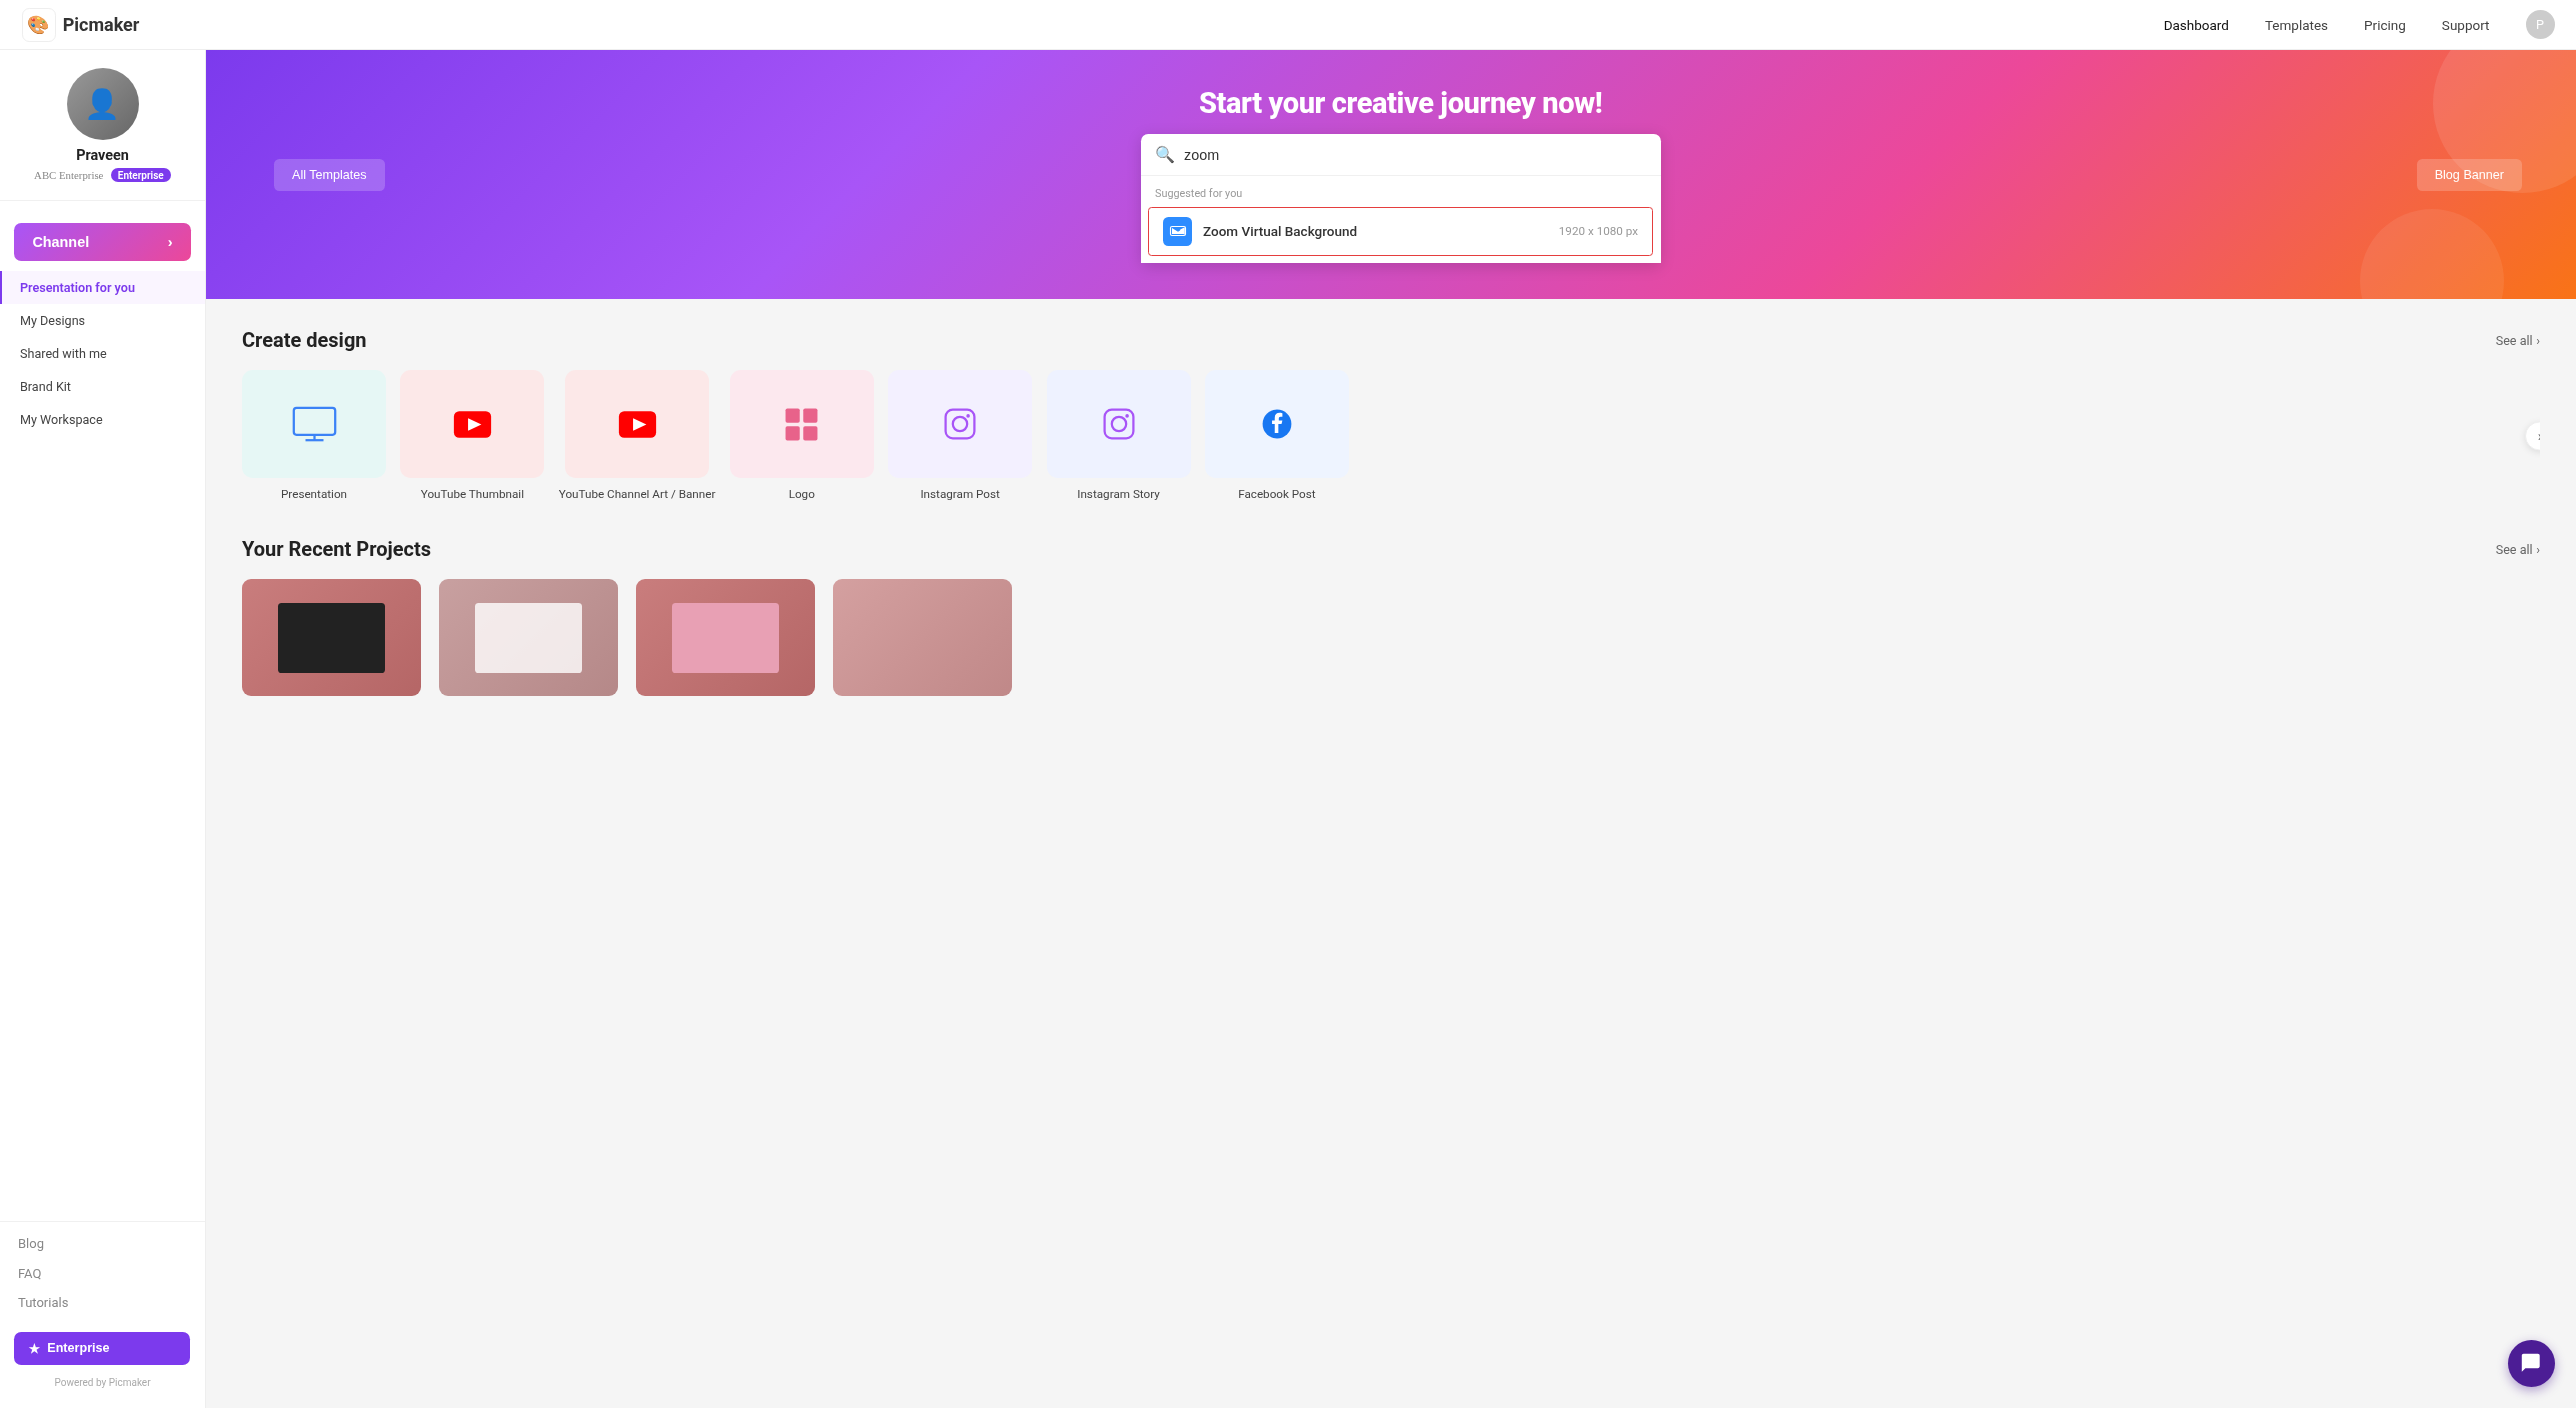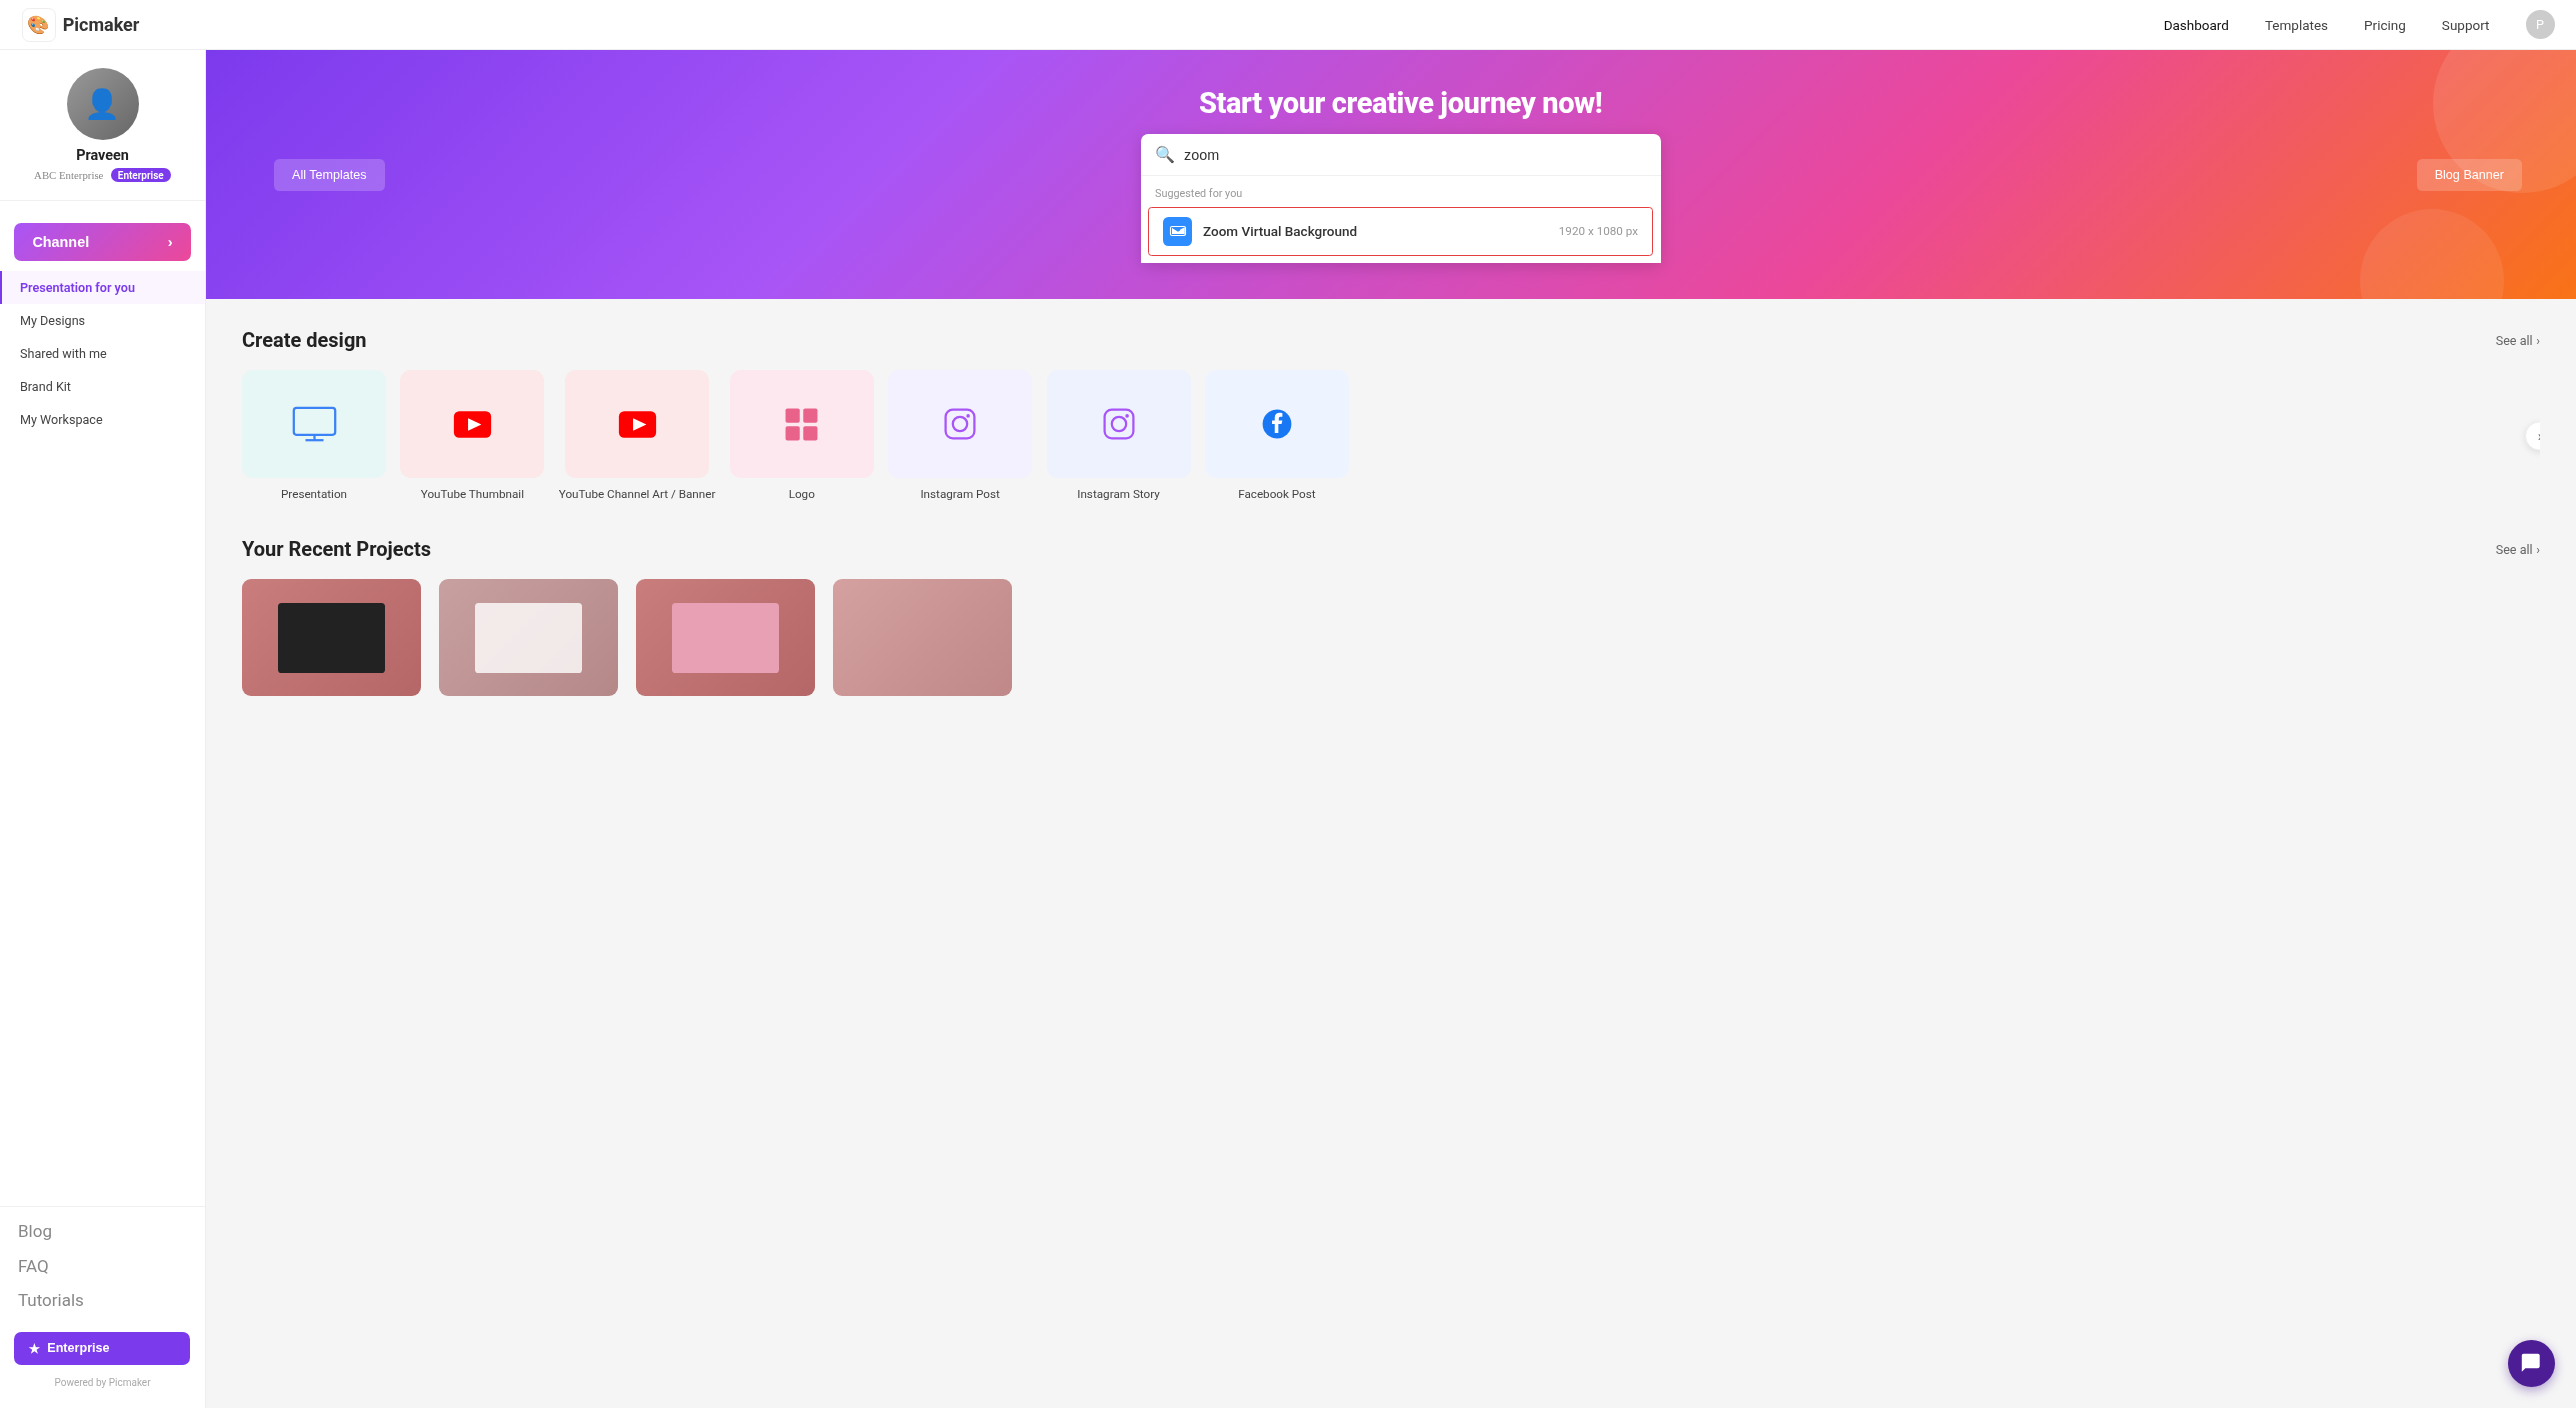--- a/index.html
+++ b/index.html
@@ -126,21 +126,21 @@
       font-weight: 600;
       background: #faf5ff;
     }
     .sidebar-footer {
       padding: 7.2px 0;
       border-top: 0.9px solid #f0f0f0;
       margin-top: 10.8px;
     }
     .sidebar-footer-link {
       padding: 7.2px 18px;
-      font-size: 17px;
+      font-size: 13px;
       color: #888;
       cursor: pointer;
     }
     .enterprise-upgrade-btn {
       margin: 7.2px 14.4px;
       background: #7c3aed;
       color: #fff;
       border: none;
       border-radius: 7.2px;
       padding: 9px 14.4px;

